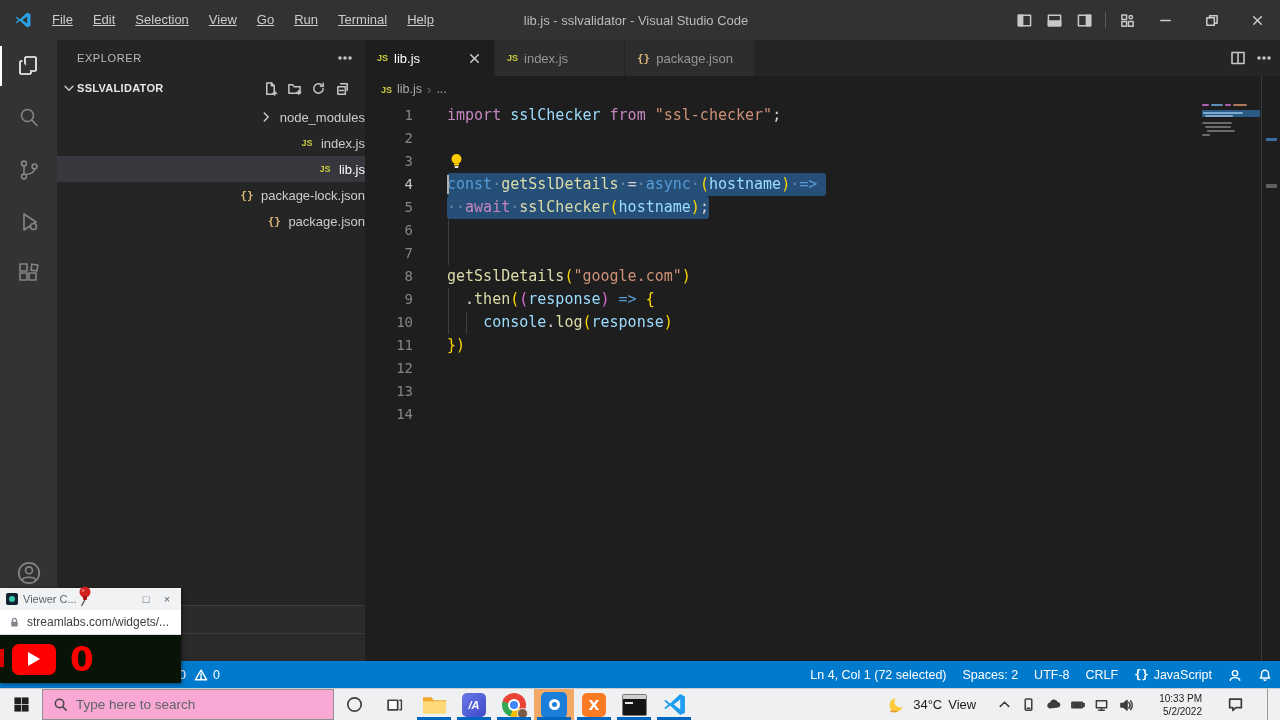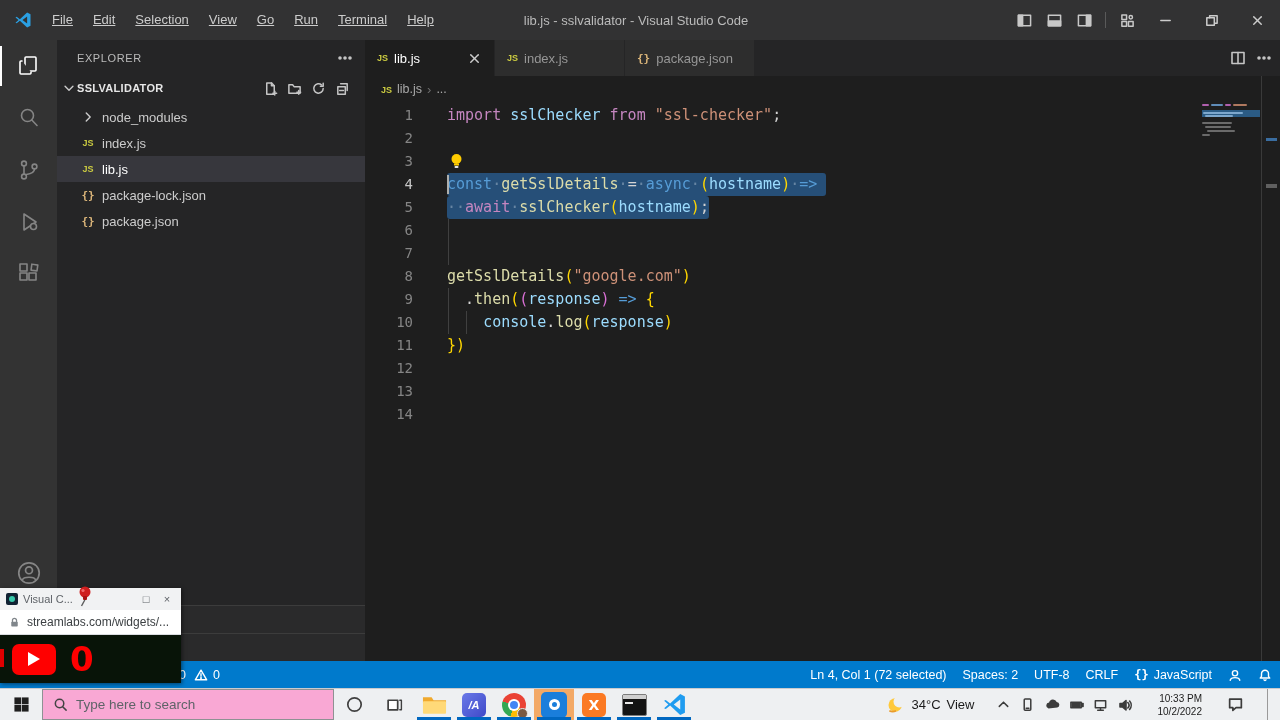--- a/index.html
+++ b/index.html
@@ -32,21 +32,21 @@
   .sidebar { position:absolute; left:57px; top:40px; width:308px; height:621px; background:#252526; color:#cccccc; }
   .sb-header { height:36px; display:flex; align-items:center; padding:0 12px 0 20px; font-size:11px;
                letter-spacing:.6px; color:#bbbbbb; }
   .sb-header .more { margin-left:auto; color:#c5c5c5; }
   .sb-section { height:24px; display:flex; align-items:center; font-size:11px; font-weight:bold;
                 color:#e7e7e7; letter-spacing:.3px; padding-left:4px; }
   .sb-section .chev { width:16px; height:16px; color:#cccccc; display:flex; align-items:center; justify-content:center; }
   .sb-actions { margin-left:auto; display:flex; gap:6px; padding-right:14px; }
   .sb-actions .icon { width:18px; height:18px; display:flex; align-items:center; justify-content:center; color:#c5c5c5; }
   .files { margin-top:4px; }
-  .file-row { height:26px; display:flex; align-items:center; font-size:13px; color:#cccccc; padding-left:22px; }
+  .file-row { height:26px; display:flex; align-items:center; font-size:13px; color:#cccccc; padding-left:22px;justify-content:flex-end; }
   .file-row.selected { background:#37373d; color:#ffffff; }
   .file-row .fi { width:18px; display:flex; justify-content:center; margin-right:5px; flex:0 0 auto; }
   .jsb { color:#cbcb41; font:bold 9px "Liberation Sans",sans-serif; }
   .brb { color:#dcb67a; font:bold 11px "DejaVu Sans Mono",monospace; }
   .sb-panes { position:absolute; left:0; right:0; bottom:0; }
   .sb-pane { height:28px; background:#2a2a2b; border-top:1px solid #3c3c3c; }
 
   
   .editor { position:absolute; left:365px; top:40px; width:915px; height:621px; background:#1e1e1e; }
   .tabstrip { position:absolute; left:0; top:0; right:0; height:36px; background:#252526; display:flex; }
@@ -536,21 +536,21 @@
               <path d="M6.8 13.5 a1.3 1.3 0 0 0 2.4 0"></path>
             </svg>
           </span>
         </span>
       </div>
   </div>
 
   <div class="overlay">
     <div class="ov-titlebar">
       <span class="ov-fav"></span>
-      <span class="ov-title">Visual C...</span>
+      <span class="ov-title">Viewer C...</span>
       <span class="ov-ctrl">□</span>
       <span class="ov-ctrl">×</span>
       <span class="ov-pin icon" id="pin-icon">
           <svg width="24" height="24" viewBox="0 0 24 24">
             <circle cx="13" cy="8" r="5.5" fill="#cf1f1f"></circle>
             <circle cx="11" cy="6.5" r="1.6" fill="#ef6a6a"></circle>
             <rect x="11" y="12" width="4" height="4" rx="1" fill="#a81414"></rect>
             <line x1="12.8" y1="16" x2="9.5" y2="22" stroke="#5c5c5c" stroke-width="1.4"></line>
           </svg>
         </span>
@@ -712,21 +712,21 @@
           </span>
           <span class="icon tray-icon">
             <svg width="16" height="16" viewBox="0 0 16 16" fill="none" stroke="#3c3c3c" stroke-width="1.6" stroke-linecap="round" stroke-linejoin="round">
               <path d="M3 6.5 h2.5 L9 3.5 v9.5 l-3.5 -3 H3 z" fill="#3c3c3c"></path>
               <path d="M10.8 5.5 a4 4 0 0 1 0 5.5 M12.6 4 a6.5 6.5 0 0 1 0 8.5"></path>
             </svg>
           </span>
         </div>
       <div class="tk-clock">
         <div>10:33 PM</div>
-        <div>10/2/2022</div>
+        <div>5/2/2022</div>
       </div>
       <span class="tray-icon icon" id="action-center">
           <svg width="17" height="17" viewBox="0 0 16 16" fill="none" stroke="#3c3c3c" stroke-width="1.6" stroke-linecap="round" stroke-linejoin="round">
             <path d="M2.5 3 h11 v8 h-5 l-3 2.5 v-2.5 h-3 z"></path>
           </svg>
         </span>
       <span class="tk-desktop"></span>
     </div>
   </div>
 

